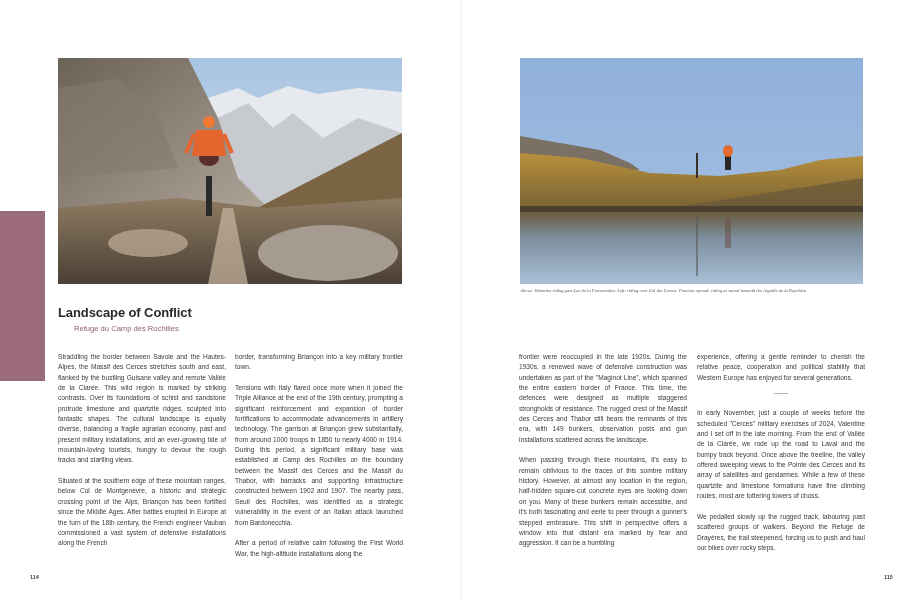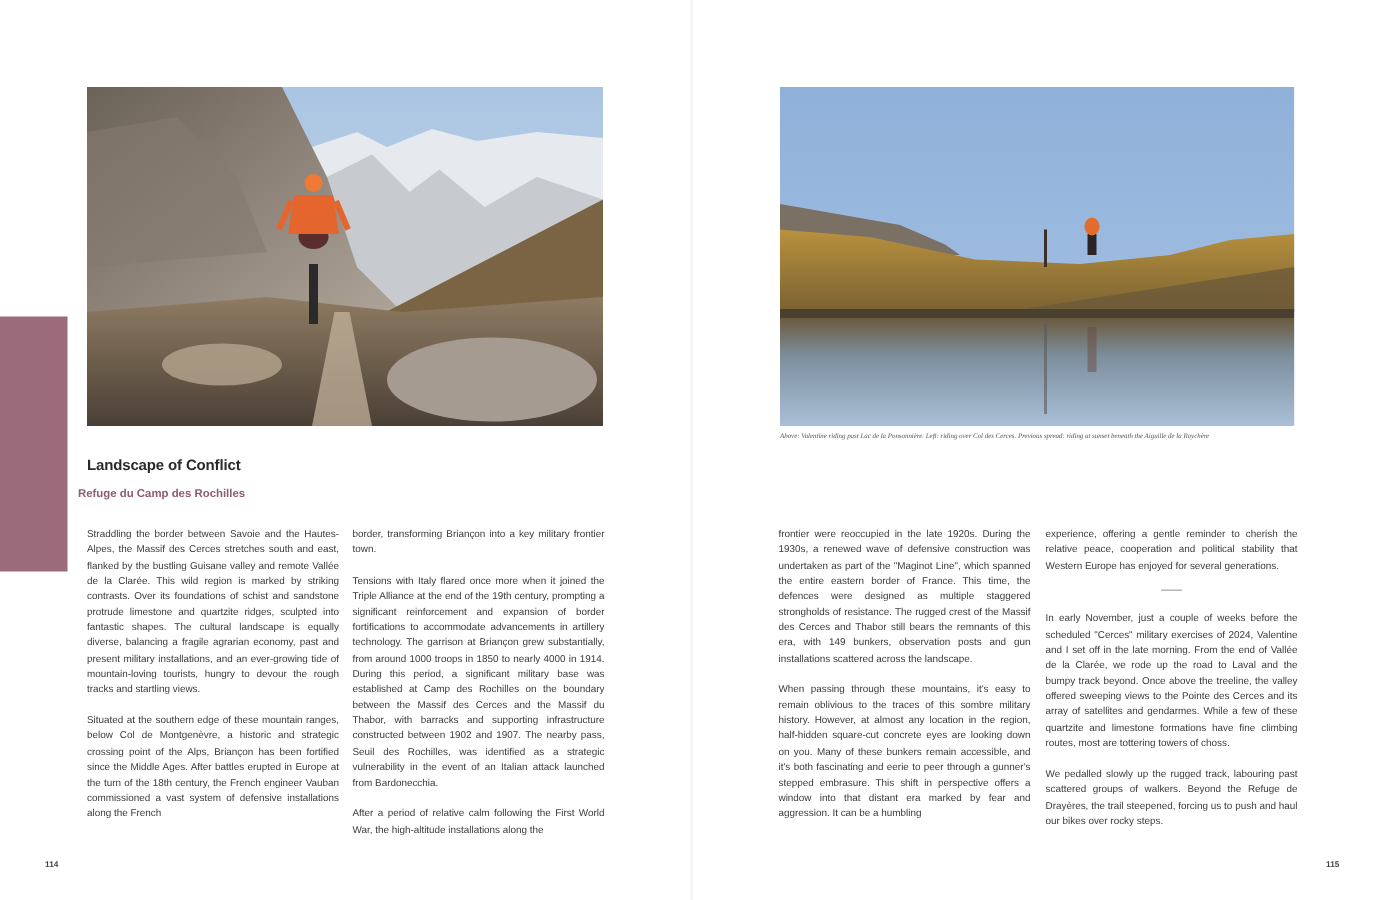--- a/index.html
+++ b/index.html
@@ -13,22 +13,22 @@
   .accent-bar { position: absolute; left: 0; top: 211px; width: 45px; height: 170px; background: #9b6a7b; }
 
   .photo { position: absolute; overflow: hidden; }
   .photo svg { display: block; width: 100%; height: 100%; }
   .photo-left { left: 58px; top: 58px; width: 344px; height: 226px; }
   .photo-right { left: 520px; top: 58px; width: 343px; height: 226px; }
 
   .caption { position: absolute; left: 520px; top: 288px; width: 345px; font-family: "Liberation Serif", serif;
              font-style: italic; font-size: 4.6px; color: #555; white-space: nowrap; letter-spacing: 0; }
 
-  .heading { position: absolute; left: 58px; top: 305px; font-size: 10px; font-weight: bold; color: #2a2a2a; letter-spacing: -0.1px; }
-  .subheading { position: absolute; left: 52px; top: 324px; font-size: 7.6px; font-weight: bold; color: #8e5a76; }
+  .heading { position: absolute; left: 58px; top: 305px; font-size: 13px; font-weight: bold; color: #2a2a2a; letter-spacing: -0.1px; }
+  .subheading { position: absolute; left: 74px; top: 324px; font-size: 7.6px; font-weight: normal; color: #8e5a76; }
 
   .col { position: absolute; top: 352px; width: 168px; font-size: 6.6px; line-height: 10.35px; color: #3a3a3a; text-align: justify; }
   .col p { margin-bottom: 10.35px; }
   .col1 { left: 58px; }
   .col2 { left: 235px; }
   .col3 { left: 519px; }
   .col4 { left: 697px; }
   .divider { width: 14px; height: 1px; background: #b5b5b5; margin: 5px auto 14px auto; }
 
   .page-num { position: absolute; top: 574px; font-size: 5.5px; font-weight: bold; color: #444; }

